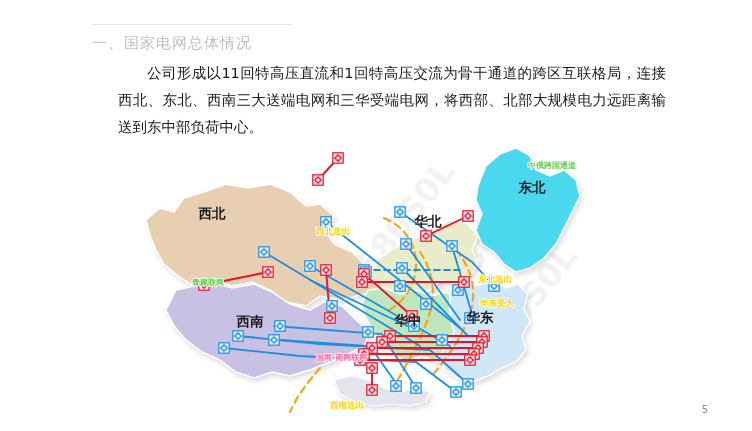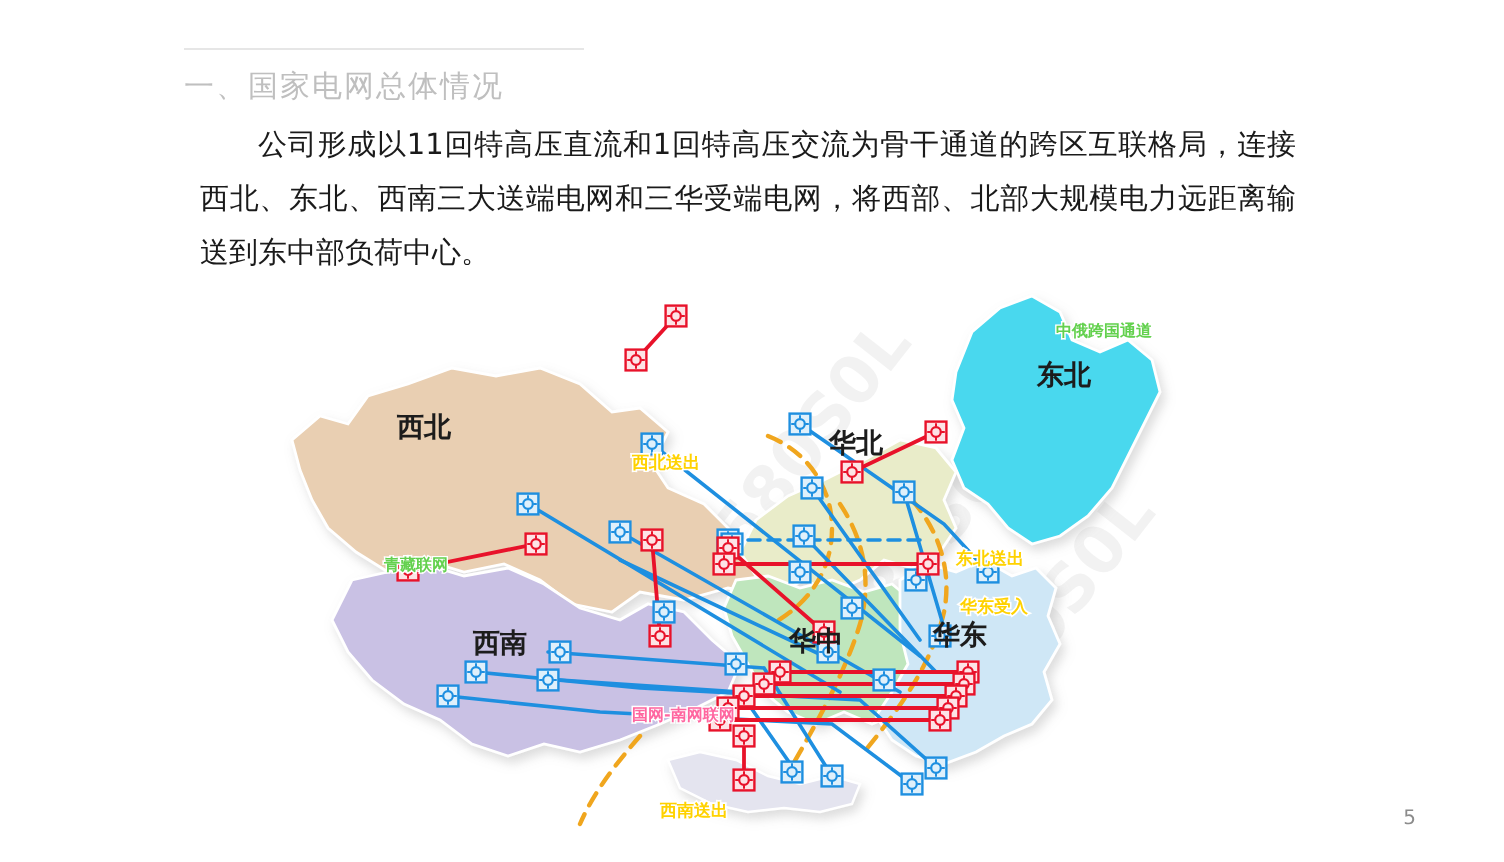--- a/index.html
+++ b/index.html
@@ -33,21 +33,21 @@
     left: 92px;
     top: 24px;
     width: 200px;
     height: 1px;
     background: #e6e6e6;
   }
 
   
   #body-text {
     position: absolute;
-    left: 100px;
+    left: 118px;
     top: 60px;
     width: 548px;
     font-size: 14.5px;
     line-height: 27px;
     color: #1a1a1a;
     text-indent: 29px;
     text-align: justify;
     font-family: "DejaVu Sans", "Liberation Sans", sans-serif;
   }
 

